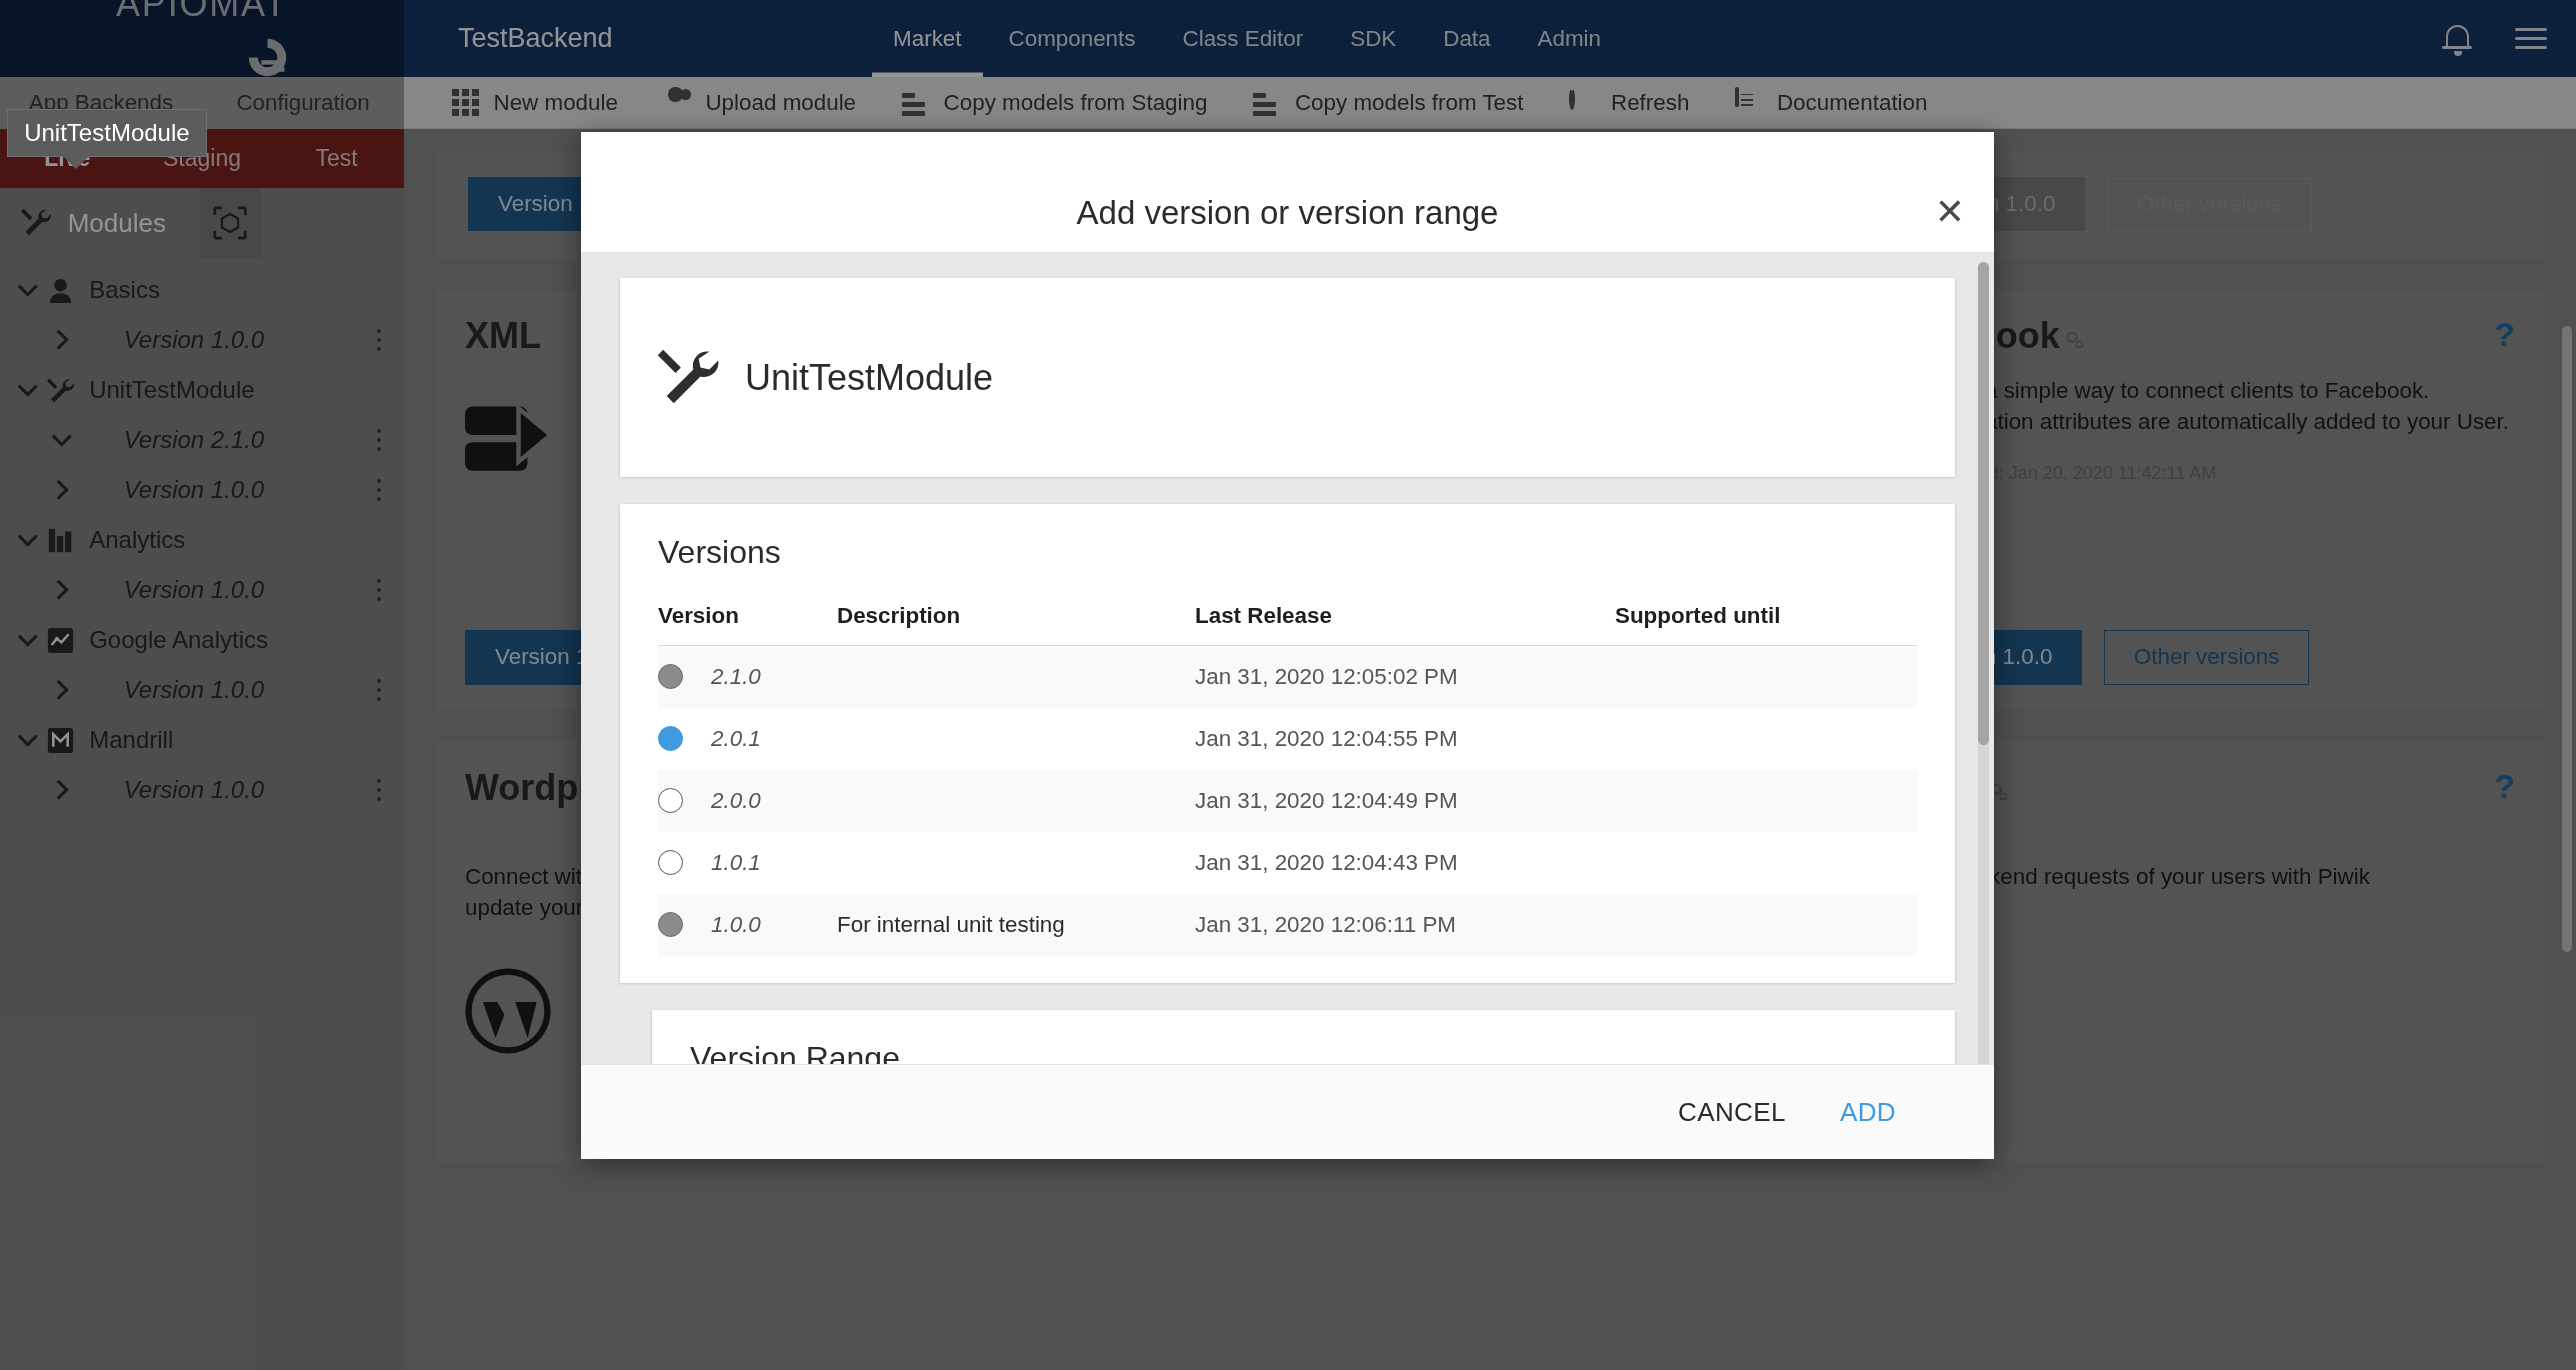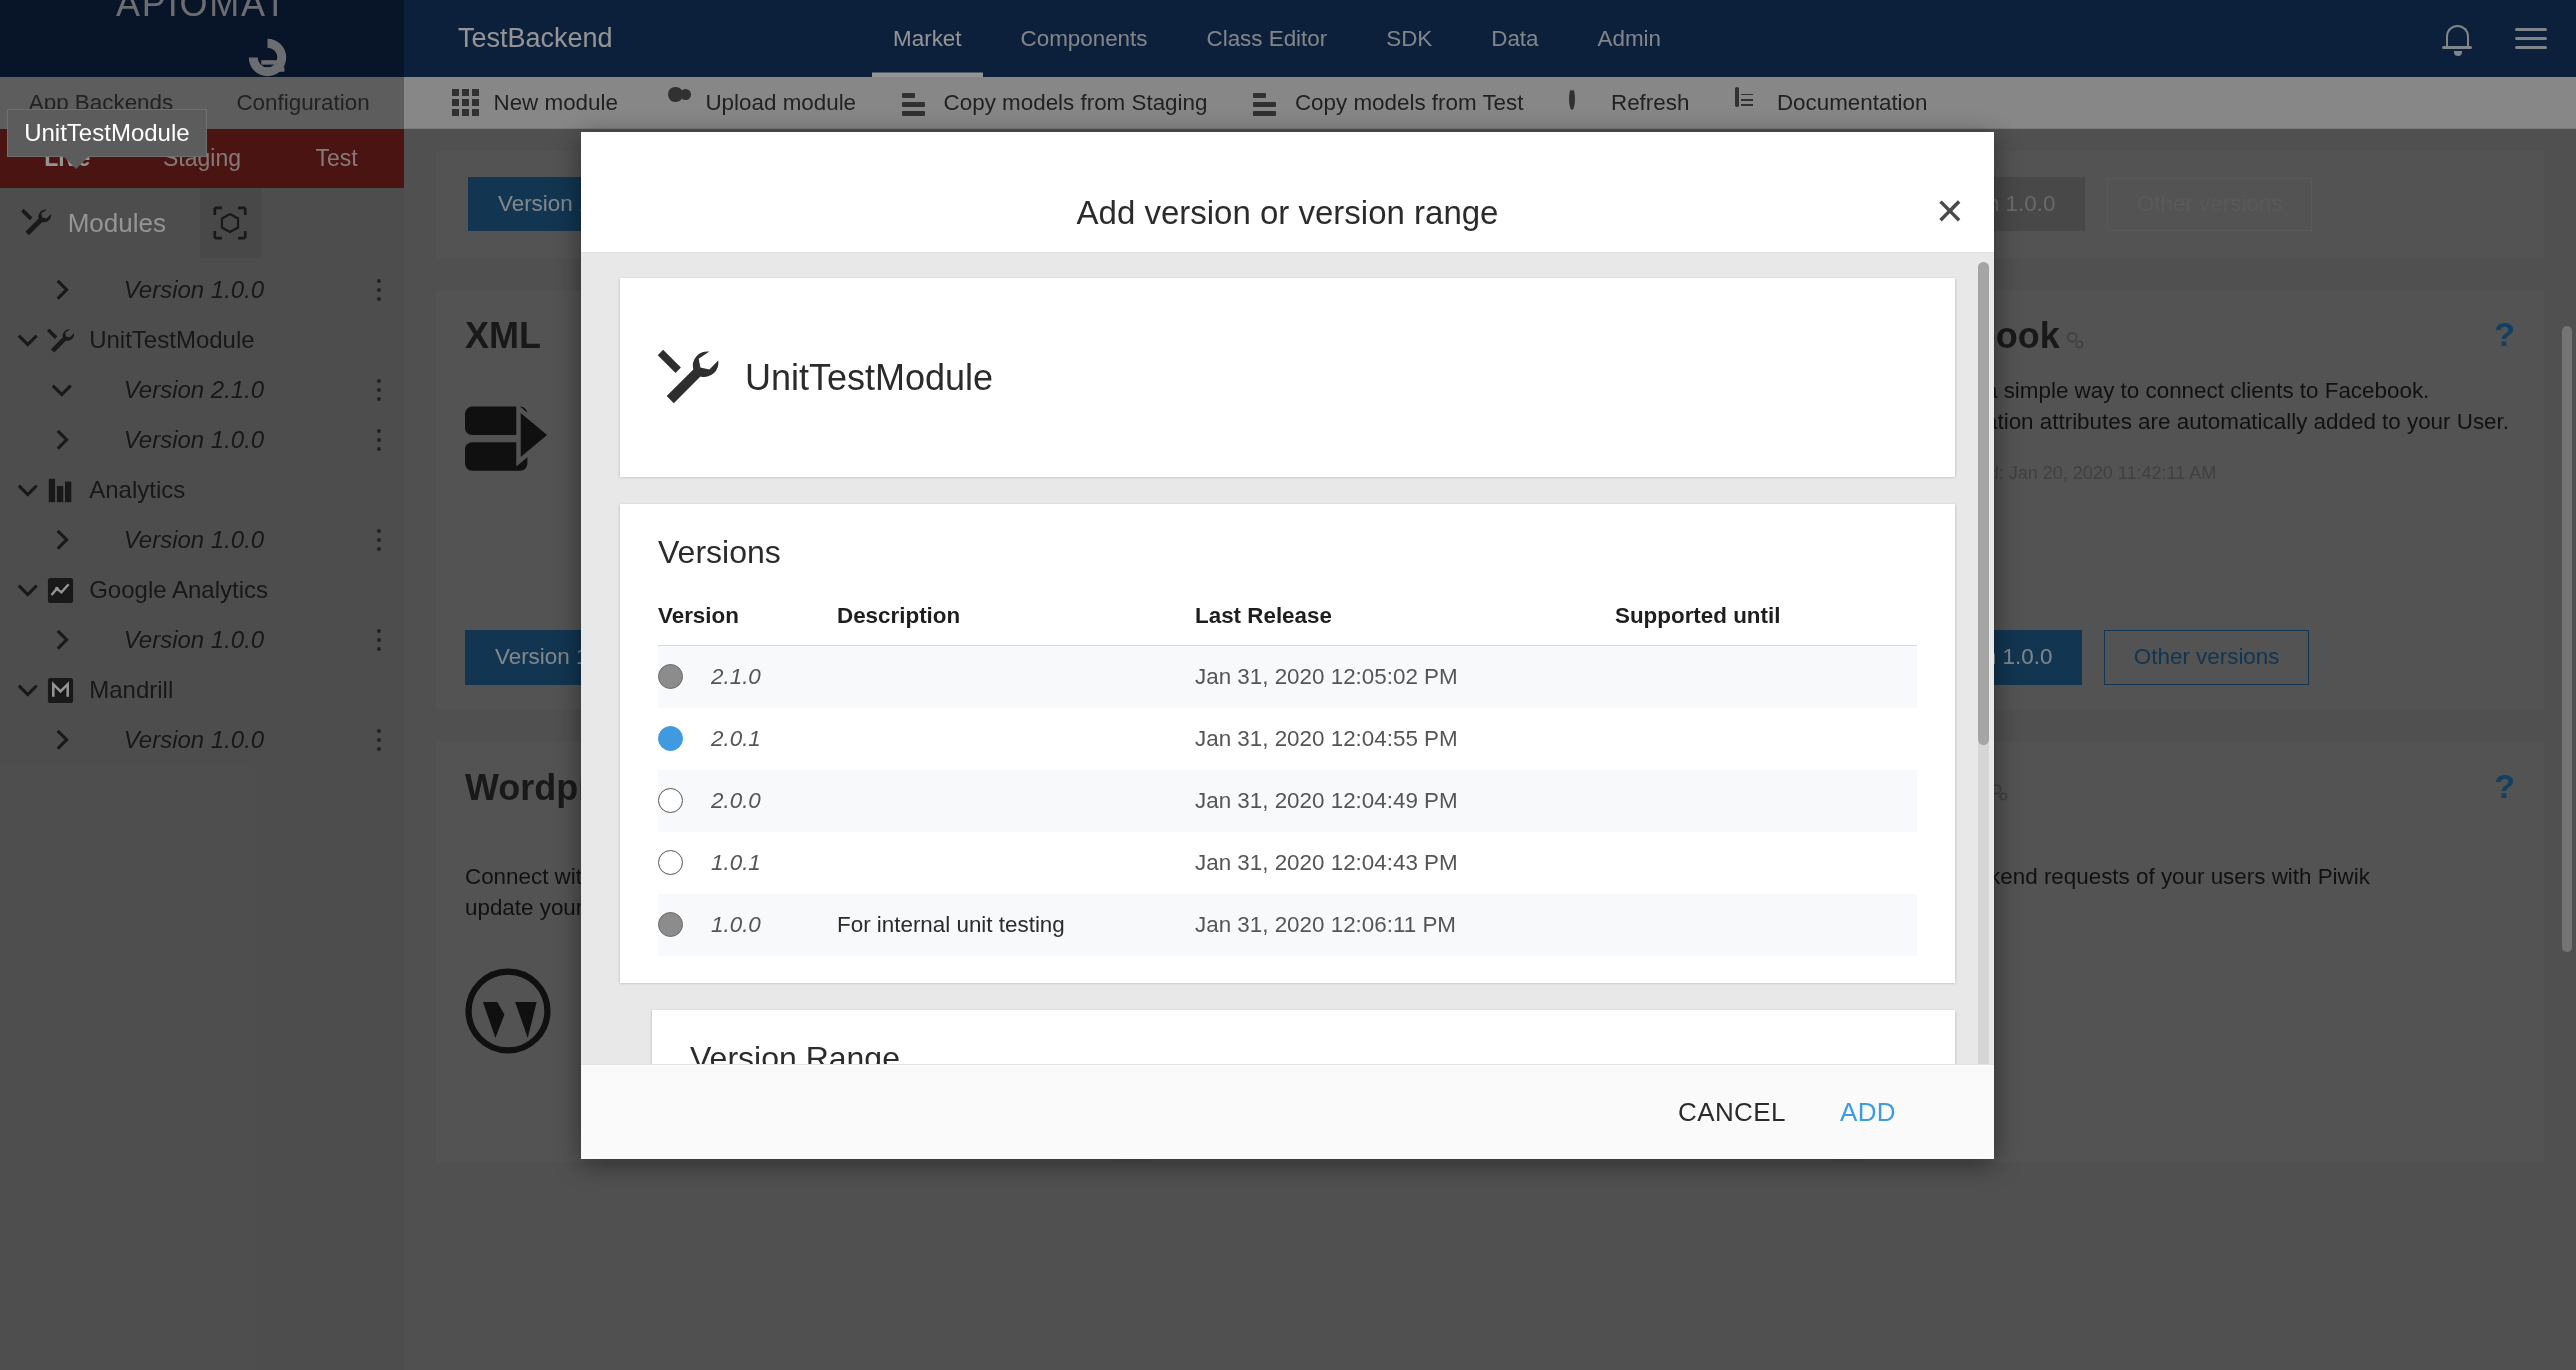--- a/index.html
+++ b/index.html
@@ -20,21 +20,21 @@
   .logo-row { display: flex; align-items: flex-end; gap: 12.5px; flex-direction: column; }
   .logo-word { font-size: 36px; letter-spacing: 1.8px; color: #b9bcc1; font-weight: 400; }
   .logo-mark { width: 41px; height: 41px; }
   .logo-sub { font-size: 12.5px; letter-spacing: 2.1px; color: #9aa0a8; margin-top: 1.8px; margin-left: -27px; }
 
   .navbar {
     flex: 1; background: #163867; display: flex; align-items: center;
     padding-left: 54px; padding-right: 29px; position: relative;
   }
   .backend-title { color: #ffffff; font-size: 27px; font-weight: 400; }
-  .nav-items { display: flex; align-items: center; gap: 16px; margin-left: 259px; height: 77px; }
+  .nav-items { display: flex; align-items: center; gap: 4px; margin-left: 259px; height: 77px; }
   .nav-item {
     color: #dfe4ea; font-size: 22.4px; padding: 0 21.5px; height: 77px;
     display: flex; align-items: center; cursor: pointer; white-space: nowrap;
   }
   .nav-item.active { color: #ffffff; box-shadow: inset 0 -4.5px 0 #ffffff; }
   .nav-right { margin-left: auto; display: flex; align-items: center; gap: 43px; }
   .bell { width: 30px; height: 34px; position: relative; cursor: pointer; }
   .bell-body {
     position: absolute; top: 3.6px; left: 3.6px; width: 23px; height: 22.4px;
     border: 2.7px solid #dfe4ea; border-bottom: none;
@@ -291,20 +291,34 @@
       <span class="cube-btn">
         <svg width="34" height="34" viewBox="0 0 38 38">
           <path d="M2 2h8M2 2v8M36 2h-8M36 2v8M2 36h8M2 36v-8M36 36h-8M36 36v-8" stroke="#2b2b2b" stroke-width="3" fill="none"></path>
           <path d="M19 9l9 5v10l-9 5-9-5V14z" stroke="#2b2b2b" stroke-width="2.5" fill="none"></path>
         </svg>
       </span>
     </div>
 
     <div class="tree">
 
+      <div class="tree-row">
+        <span class="chev">
+            <svg width="21.5" height="14.3" viewBox="0 0 24 16">
+              <path d="M2 3l10 10L22 3" stroke="#2b2b2b" stroke-width="3.5" fill="none"></path>
+            </svg>
+          </span>
+        <span class="t-ico">
+            <svg width="25" height="27" viewBox="0 0 28 30">
+              <circle cx="14" cy="9" r="7" fill="#2b2b2b"></circle>
+              <path d="M2 29c0-7 5-11 12-11s12 4 12 11z" fill="#2b2b2b"></path>
+            </svg>
+          </span>
+        <span class="t-label">Basics</span>
+      </div>
       <div class="tree-row child">
         <span class="chev">
             <svg width="14.3" height="21.5" viewBox="0 0 16 24">
               <path d="M3 2l10 10L3 22" stroke="#2b2b2b" stroke-width="3.5" fill="none"></path>
             </svg>
           </span>
         <span class="t-ico"></span>
         <span class="t-label ital">Version 1.0.0</span>
         <span class="kebab">
             <i></i>

